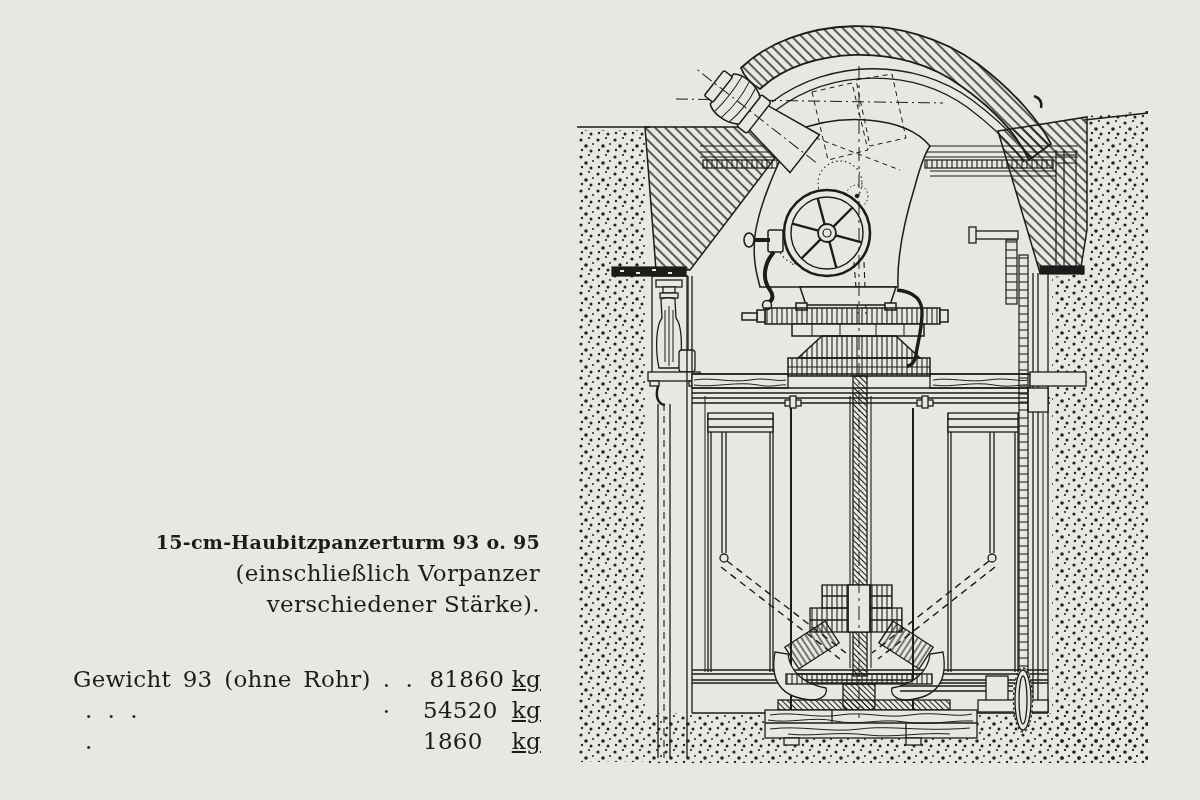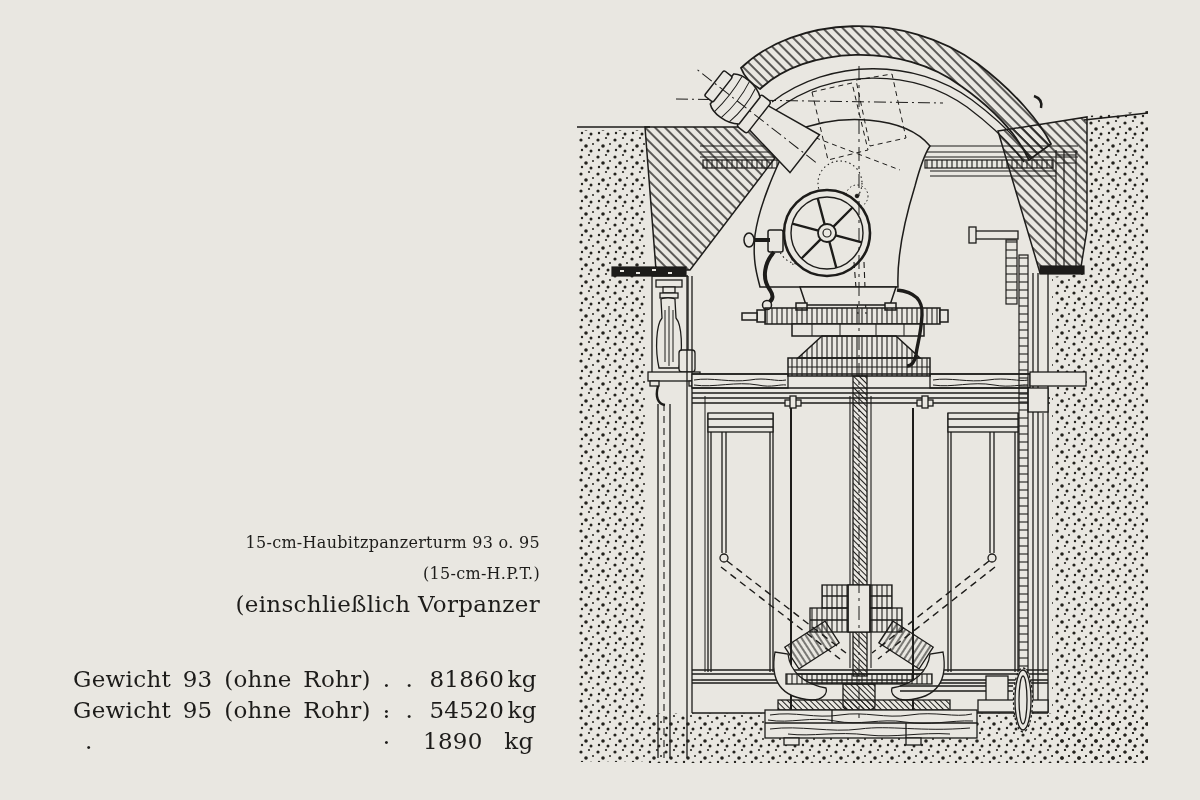--- a/index.html
+++ b/index.html
@@ -1,29 +1,29 @@
 <!DOCTYPE html>
 <html><head>
 <meta charset="utf-8">
 <style>
   html,body{margin:0;padding:0;}
   body{width:1200px;height:800px;overflow:hidden;background:#e9e7e1;
        font-family:"DejaVu Serif","Liberation Serif",serif;color:#1d1c1a;position:relative;}
   .page{position:absolute;inset:0;}
   .caption{position:absolute;left:0;top:527px;width:540px;text-align:right;
            line-height:31px;font-size:23px;letter-spacing:.3px;}
-  .caption .b{font-weight:normal;font-size:16px;}
+  .caption .b{font-weight:bold;font-size:19px;}
   .weights{position:absolute;left:73px;top:666px;width:468px;font-size:23px;
            letter-spacing:.3px;word-spacing:4px;}
   .wrow{display:flex;align-items:baseline;height:31px;}
   .wrow .lbl{flex:none;}
   .wrow .dots{margin-left:12px;letter-spacing:2px;}
   .wrow .fill{flex:1;}
   .wrow .val{width:74px;text-align:left;}
-  .wrow .unit{width:44px;text-align:center;}
+  .wrow .unit{width:44px;text-align:right;text-decoration:underline;}
   svg{position:absolute;left:0;top:0;}
 </style>
 </head>
 <body style="background: rgb(233, 231, 225); color: rgb(29, 28, 26);">
 
 <div class="page">
 
   <svg width="1200" height="800" viewBox="0 0 1200 800">
     <defs>
       <pattern id="dots" width="17" height="17" patternUnits="userSpaceOnUse">
@@ -277,39 +277,38 @@
         <path d="M788,367 H930" fill="none" stroke-width="1"></path>
       </g>
       <path d="M897,290 C915,292 923,300 922,315 C921,335 917,345 916,355 C915,362 911,366 907,366" fill="none" stroke-width="3.4"></path>
     </g>
 
     <path d="M859,66 V718" fill="none" stroke="#1d1c1a" stroke-width="1" stroke-dasharray="14,5,3,5"></path>
   </svg>
 
   <div class="caption">
     <div class="b">15-cm-Haubitzpanzerturm 93 o. 95</div>
-    <div class="b">(15-cm-H.P.T.)</div>
     <div>(einschließlich Vorpanzer</div>
+    <div>verschiedener Stärke).</div>
   </div>
 
   <div class="weights">
     <div class="wrow">
       <span class="lbl">Gewicht 93 (ohne Rohr)</span>
       <span class="dots">. . .</span>
       <span class="fill"></span>
       <span class="val">81860</span>
       <span class="unit">kg</span>
     </div>
     <div class="wrow">
-      <span class="lbl">Gewicht 95 (ohne Rohr)</span>
       <span class="dots">. . .</span>
       <span class="fill"></span>
       <span class="val">54520</span>
       <span class="unit">kg</span>
     </div>
     <div class="wrow">
       <span class="dots">.</span>
       <span class="fill"></span>
-      <span class="val">1890</span>
+      <span class="val">1860</span>
       <span class="unit">kg</span>
     </div>
   </div>
 </div>
 
 </body></html>

